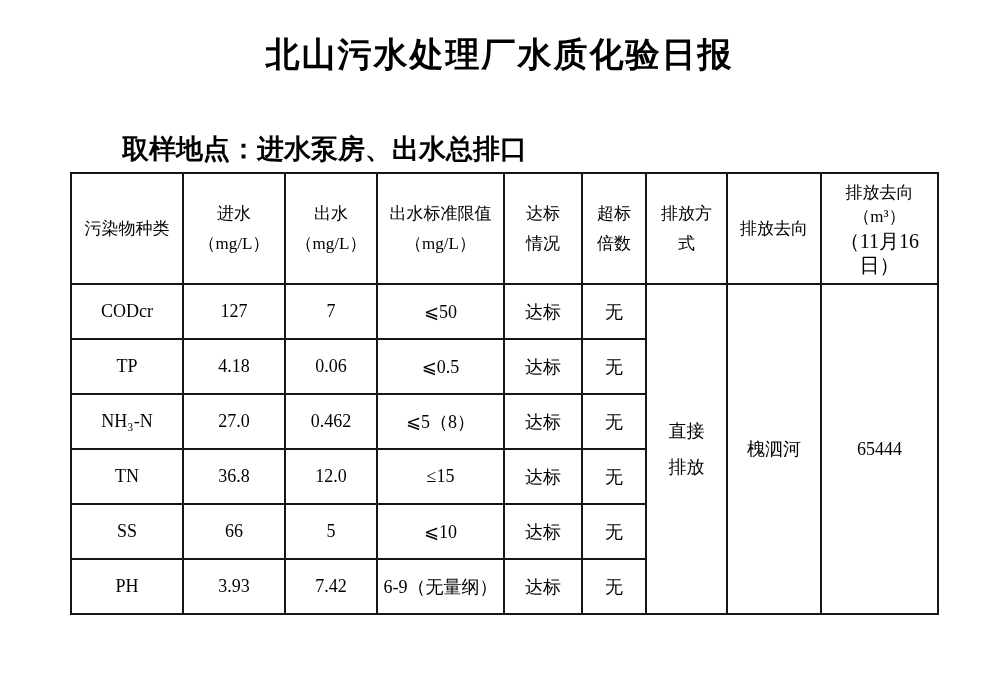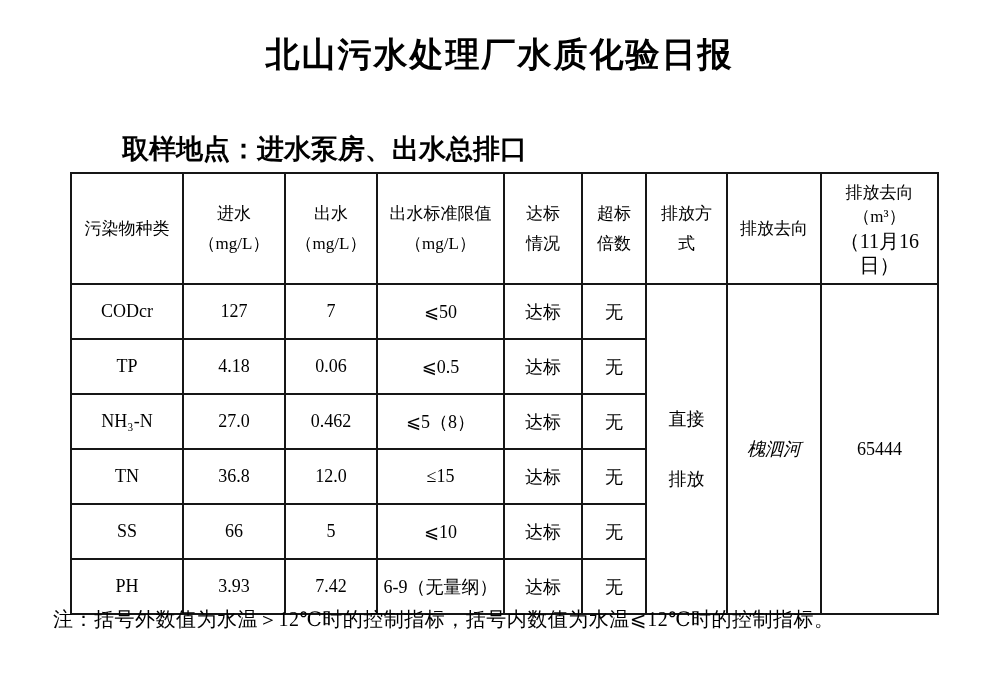--- a/index.html
+++ b/index.html
@@ -62,22 +62,22 @@
   }
   table.report td {
     font-size: 18px;
     height: 53px;
     margin-top: 8px;
   }
   .pre { white-space: pre-line; }
   .hdr-volume { line-height: 24px; }
   .hdr-volume .l3 { font-size: 20px; display: block; line-height: 24px; }
   .hdr-volume .l1, .hdr-volume .l2 { display: block; line-height: 24px; }
-  td.merge-method { font-size: 17px; line-height: 60px; }
-  td.merge-dest { font-size: 17px; font-style: italic; }
+  td.merge-method { font-size: 17px; line-height: 36px; }
+  td.merge-dest { font-size: 17px; }
   td.merge-volume { font-size: 28px; border-radius: 16px; }
   td.cell-exceedance { vertical-align: middle; padding-bottom: 6px; }
   .note {
     position: absolute;
     left: 53px;
     top: 606px;
     font-size: 20px;
     letter-spacing: 0.5px;
   }
 </style>
@@ -174,15 +174,14 @@
         <td>3.93</td>
         <td>7.42</td>
         <td>6-9（无量纲）</td>
         <td>达标</td>
         <td class="cell-exceedance">无</td>
       </tr>
     </tbody>
       </table>
   </div>
 
-  <div class="note">注：括号外数值为水温＞12℃时的控制指标，括号内数值为水温⩽12℃时的控制指标。</div>
 
 </div>
 
 </body></html>

